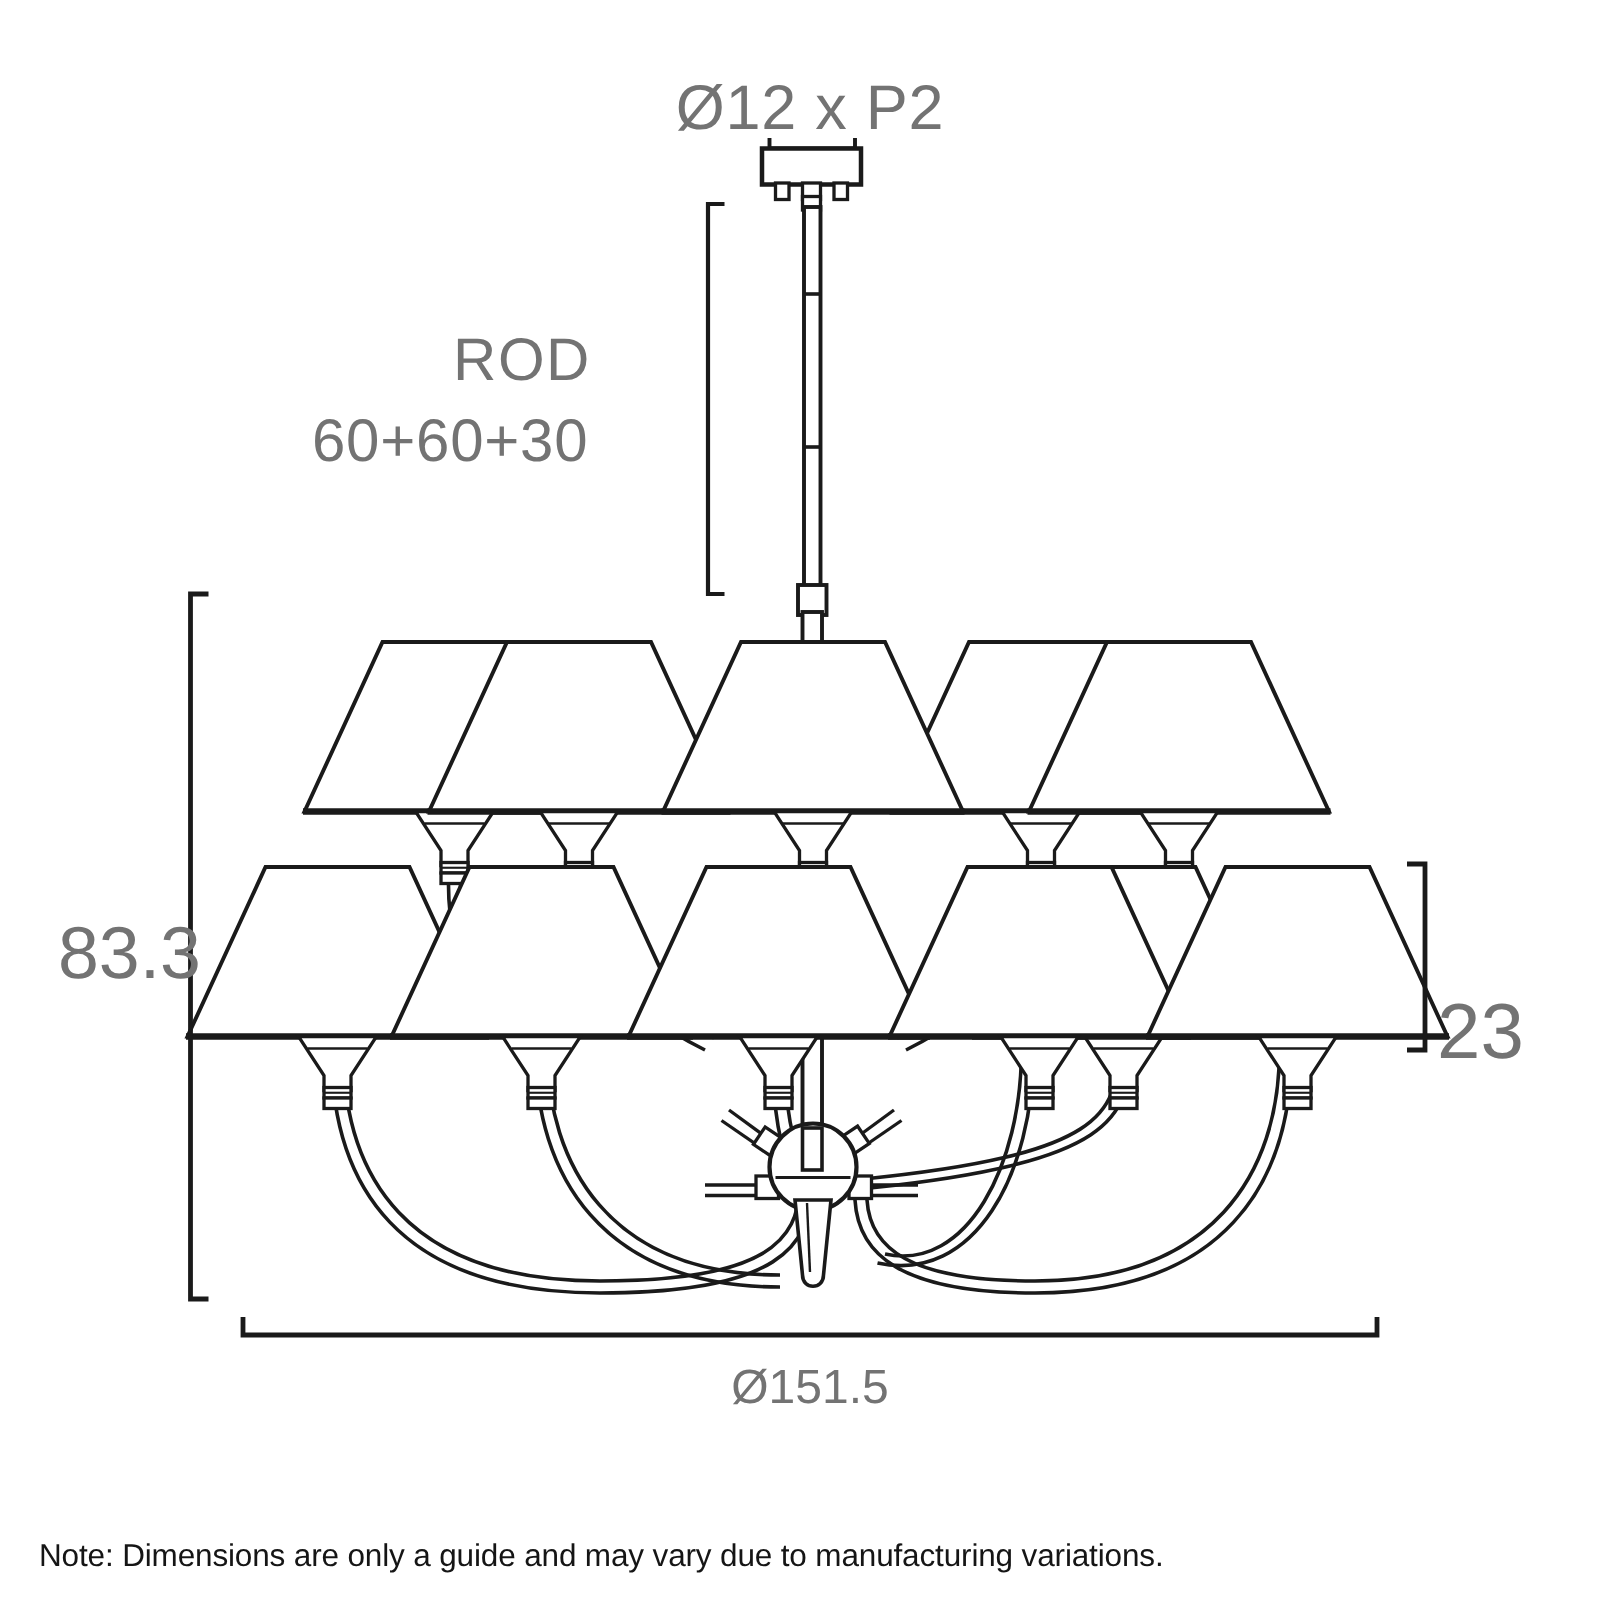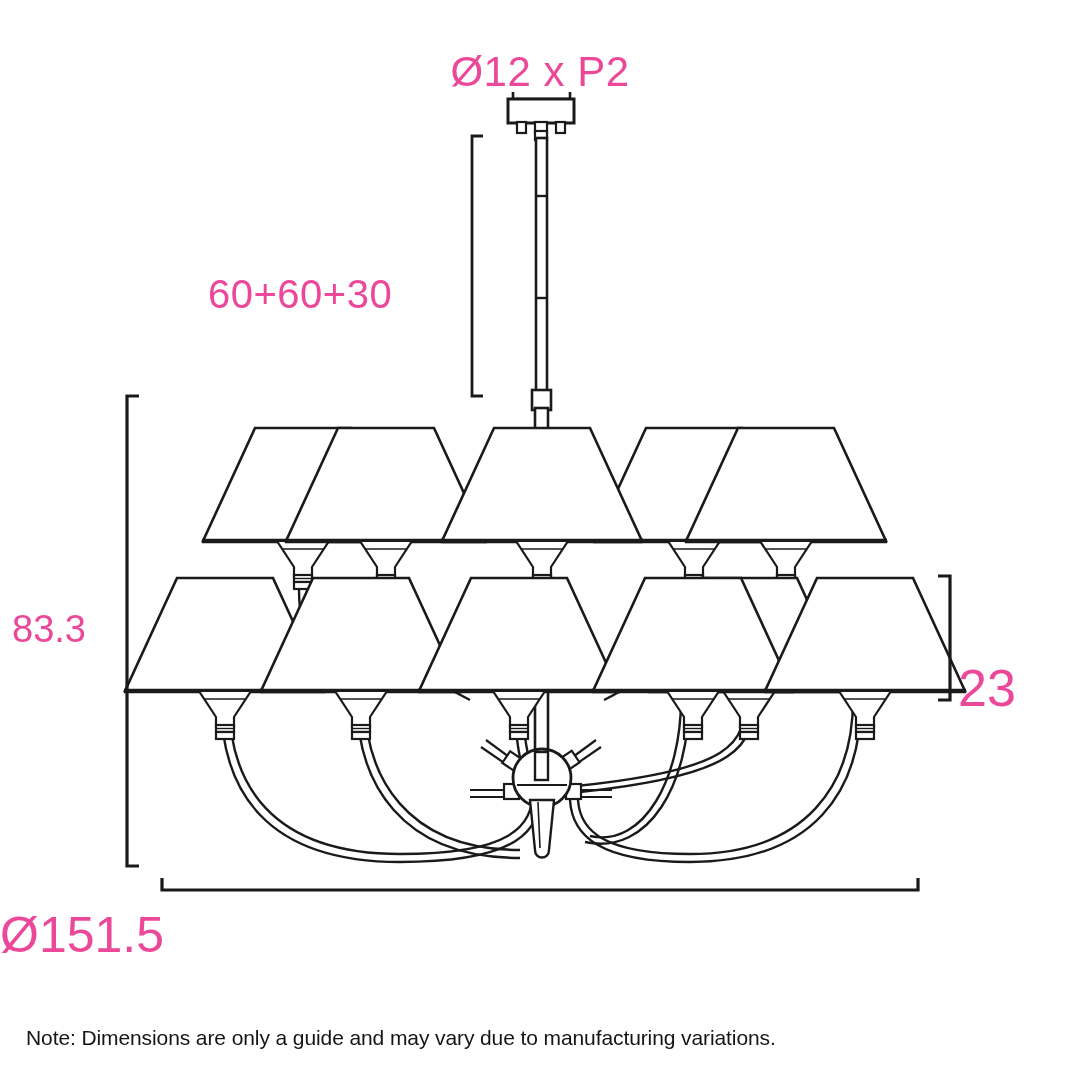--- a/index.html
+++ b/index.html
@@ -24,21 +24,21 @@
   svg#drawing {
     position: absolute;
     left: 0; top: 0;
     width: 1080px;
     height: 1080px;
     display: block;
   }
   .lbl {
     position: absolute;
     white-space: nowrap;
-    color: #ec4899;
+    color: #737373;
     font-family: "Liberation Sans", sans-serif;
     font-weight: 400;
   }
   #label-thread {
     left: 0; top: 48px;
     width: 1080px;
     text-align: center;
     font-size: 42px;
     letter-spacing: 0.5px;
   }
@@ -50,37 +50,37 @@
     letter-spacing: 1px;
   }
   #label-rod-value {
     left: 208px; top: 272px;
     width: 280px;
     text-align: left;
     font-size: 40px;
     letter-spacing: 0.5px;
   }
   #label-height {
-    left: 12px; top: 608px;
+    left: 24px; top: 608px;
     width: 110px;
-    text-align: left;
-    font-size: 38px;
+    text-align: right;
+    font-size: 49px;
   }
   #label-tier {
     left: 958px; top: 610px;
     width: 120px;
     text-align: left;
     font-size: 52px;
     margin-top: 48px;
   }
   #label-diameter {
     left: 0; top: 906px;
     width: 1080px;
-    text-align: left;
-    font-size: 50px;
+    text-align: center;
+    font-size: 32px;
   }
   #note {
     position: absolute;
     left: 26px;
     top: 1026px;
     width: 1030px;
     font-size: 21px;
     font-family: "Liberation Sans", sans-serif;
     color: #151515;
     letter-spacing: -0.1px;
@@ -293,20 +293,21 @@
     <g fill="none" stroke="#1a1a1a" stroke-width="3.2">
       <polyline points="938,576 950,576 950,700 938,700"></polyline>
     </g>
 
     <g fill="none" stroke="#1a1a1a" stroke-width="3.2">
       <polyline points="162,878 162,890 918,890 918,878"></polyline>
     </g>
   </svg>
 
   <div class="lbl" id="label-thread">Ø12 x P2</div>
+  <div class="lbl" id="label-rod-title">ROD</div>
   <div class="lbl" id="label-rod-value">60+60+30</div>
   <div class="lbl" id="label-height">83.3</div>
   <div class="lbl" id="label-tier">23</div>
   <div class="lbl" id="label-diameter">Ø151.5</div>
 
   <div id="note">Note: Dimensions are only a guide and may vary due to manufacturing variations.</div>
 
 </div>
 
 </body></html>

